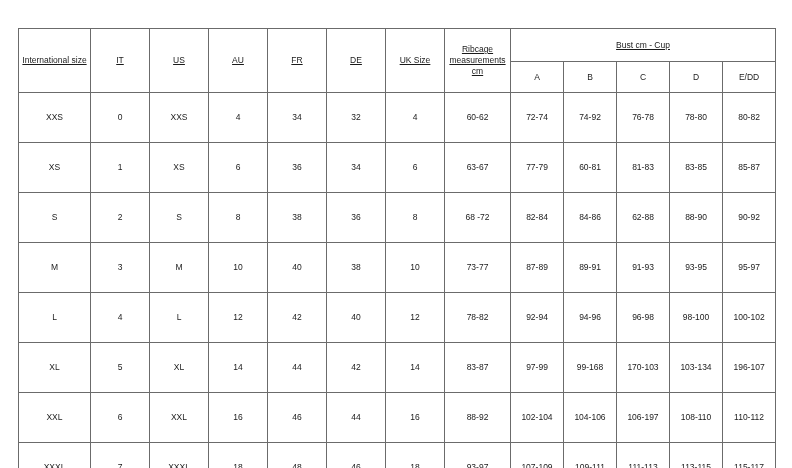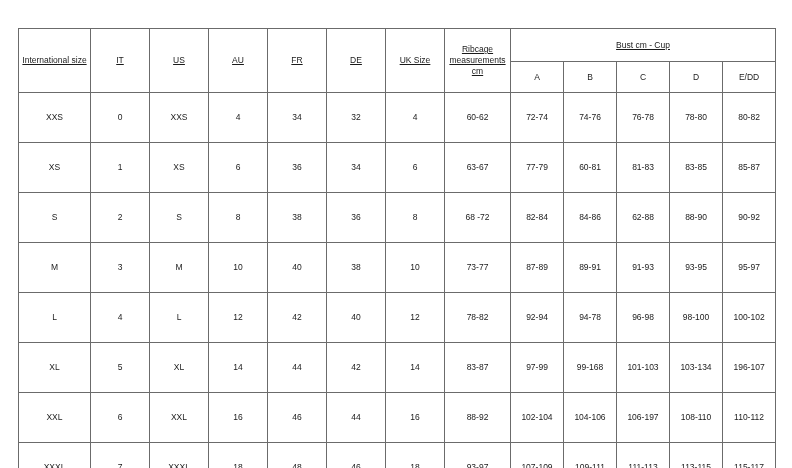--- a/index.html
+++ b/index.html
@@ -107,21 +107,21 @@
       <tr class="body-row">
         <td>XXS</td>
         <td>0</td>
         <td>XXS</td>
         <td>4</td>
         <td>34</td>
         <td>32</td>
         <td>4</td>
         <td>60-62</td>
         <td>72-74</td>
-        <td>74-76</td>
+        <td>74-92</td>
         <td>76-78</td>
         <td>78-80</td>
         <td>80-82</td>
       </tr>
       <tr class="body-row">
         <td>XS</td>
         <td>1</td>
         <td>XS</td>
         <td>6</td>
         <td>36</td>
@@ -167,37 +167,37 @@
       <tr class="body-row">
         <td>L</td>
         <td>4</td>
         <td>L</td>
         <td>12</td>
         <td>42</td>
         <td>40</td>
         <td>12</td>
         <td>78-82</td>
         <td>92-94</td>
-        <td>94-78</td>
+        <td>94-96</td>
         <td>96-98</td>
         <td>98-100</td>
         <td>100-102</td>
       </tr>
       <tr class="body-row">
         <td>XL</td>
         <td>5</td>
         <td>XL</td>
         <td>14</td>
         <td>44</td>
         <td>42</td>
         <td>14</td>
         <td>83-87</td>
         <td>97-99</td>
         <td>99-168</td>
-        <td>101-103</td>
+        <td>170-103</td>
         <td>103-134</td>
         <td>196-107</td>
       </tr>
       <tr class="body-row">
         <td>XXL</td>
         <td>6</td>
         <td>XXL</td>
         <td>16</td>
         <td>46</td>
         <td>44</td>

